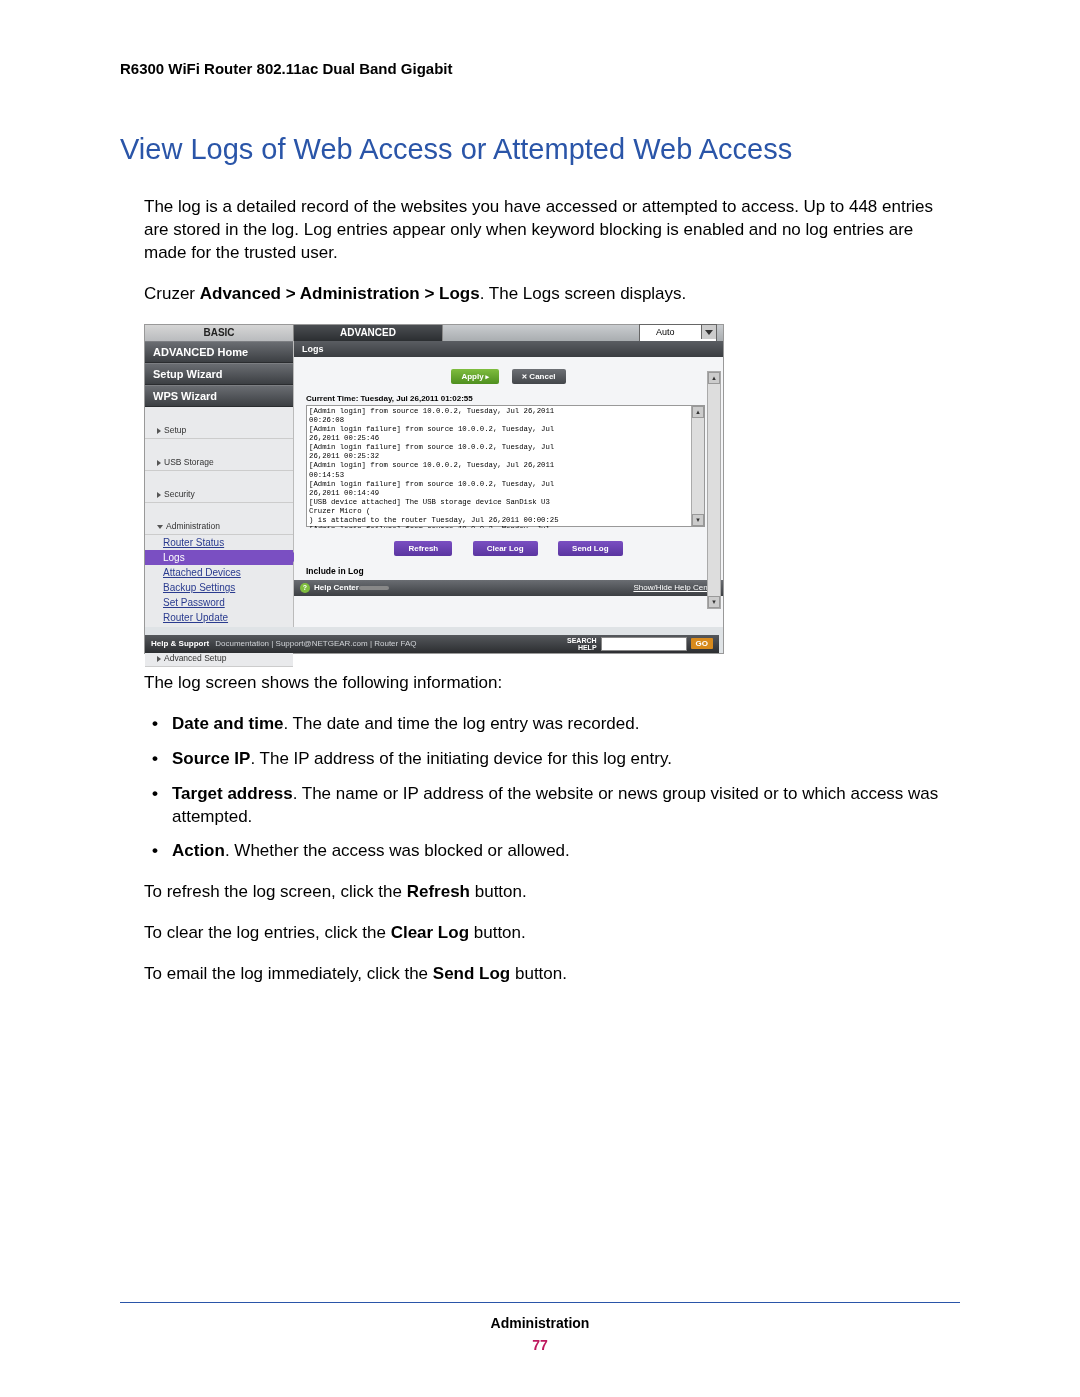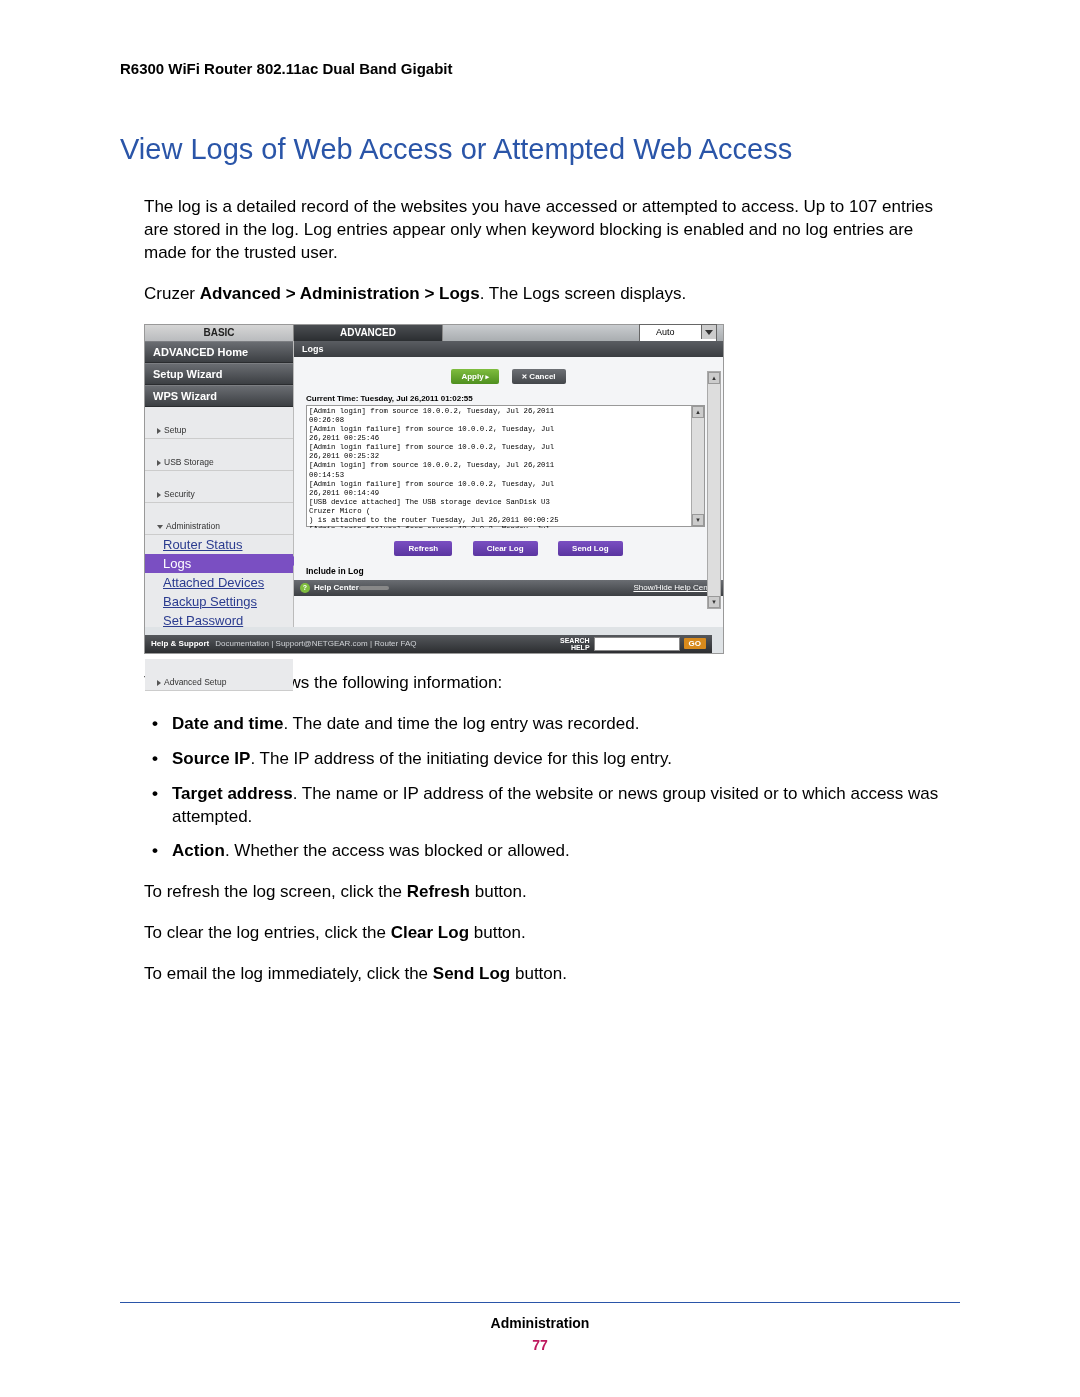--- a/index.html
+++ b/index.html
@@ -23,21 +23,21 @@
   .auto-box{width:78px;margin:3px 6px;display:flex;align-items:center}
   .auto-select{flex:1;height:16px;background:#fff;border:1px solid #666;font-size:9px;padding-left:16px;line-height:14px;position:relative}
   .auto-select::after{content:"";position:absolute;right:0;top:0;width:14px;height:14px;background:#ccc;border-left:1px solid #666}
   .auto-select::before{content:"";position:absolute;right:3px;top:5px;border-left:4px solid transparent;border-right:4px solid transparent;border-top:5px solid #333;z-index:2}
   .ss-body{display:flex;height:calc(100% - 24px - 18px)}
   .sidebar{width:148px;background:#e9eaec;border-right:1px solid #bbb;font-size:9px}
   .nav-btn{background:linear-gradient(#6a6d72,#3c3f43);color:#fff;padding:4px 8px;border-bottom:1px solid #2a2c2f;border-top:1px solid #7c7e82;font-weight:bold;font-size:11px}
   .nav-row{padding:18px 6px 3px 12px;border-bottom:1px solid #ccc;color:#333;background:#e9eaec;font-size:8.5px}
   .nav-row .tri{display:inline-block;width:0;height:0;border-top:3px solid transparent;border-bottom:3px solid transparent;border-left:4px solid #555;margin-right:3px;vertical-align:middle}
   .nav-row .tri.down{border-left:3px solid transparent;border-right:3px solid transparent;border-top:4px solid #555;border-bottom:none}
-  .sub-item{padding:2px 6px 2px 18px;color:#2a3b8f;text-decoration:underline;font-size:13px}
+  .sub-item{padding:2px 6px 2px 18px;color:#2a3b8f;text-decoration:underline;font-size:10px}
   .sub-item.active{background:#7a4fc2;color:#fff;text-decoration:none;position:relative}
   .sub-item.active::after{content:"";position:absolute;right:-6px;top:2px;border-top:5px solid transparent;border-bottom:5px solid transparent;border-left:6px solid #7a4fc2}
   .content{flex:1;background:#f4f5f7;position:relative;overflow:hidden}
   .panel-hdr{background:linear-gradient(#5a5d62,#3a3d41);color:#fff;font-size:9px;font-weight:bold;padding:3px 8px}
   .btn-row{text-align:center;padding:8px 0}
   .btn{display:inline-block;font-size:8px;color:#fff;padding:3px 10px;border-radius:2px;margin:0 4px;font-weight:bold}
   .btn.apply{background:linear-gradient(#7fbd3f,#4e8f1f)}
   .btn.cancel{background:linear-gradient(#6d7075,#43464a)}
   .btn.cancel::before{content:"✕ ";font-size:7px}
   .btn.apply::after{content:" ▸";font-size:7px}
@@ -52,41 +52,41 @@
   .outer-scroll .down{position:absolute;bottom:0;left:0;right:0}
   .btn-row2{text-align:center;padding:4px 0 8px 0}
   .pbtn{display:inline-block;font-size:8px;color:#fff;background:linear-gradient(#7a4fc2,#5a35a0);padding:3px 14px;border-radius:2px;margin:0 8px;font-weight:bold}
   .include{font-size:8.5px;font-weight:bold;padding:2px 12px 4px 12px}
   .help-bar{background:linear-gradient(#6a6d72,#3c3f43);display:flex;align-items:center;font-size:8px;color:#fff;height:16px}
   .help-bar .q{background:#7fbd3f;color:#fff;border-radius:50%;width:10px;height:10px;text-align:center;line-height:10px;font-weight:bold;margin:0 4px 0 6px;font-size:7px;flex:0 0 10px}
   .help-bar .hc{font-weight:bold}
   .help-bar .spacer{flex:1}
   .help-bar .sh{text-decoration:underline;margin-right:6px}
   .handle{width:30px;height:4px;margin:-2px auto 0 auto;background:#888;border-radius:2px}
-  .footer-bar{position:absolute;left:0;right:11px;bottom:0;height:18px;background:linear-gradient(#55585c,#2c2e31);color:#fff;font-size:8px;display:flex;align-items:center;padding:0 6px}
+  .footer-bar{position:absolute;left:0;right:4px;bottom:0;height:18px;background:linear-gradient(#55585c,#2c2e31);color:#fff;font-size:8px;display:flex;align-items:center;padding:0 6px}
   .footer-bar .hs{font-weight:bold;margin-right:6px}
   .footer-bar .links{color:#cfd2d6}
   .footer-bar .spacer{flex:1}
   .footer-bar .search-lbl{font-size:7px;font-weight:bold;line-height:1;text-align:right;margin-right:4px}
   .footer-bar input{width:80px;height:12px;border:1px solid #888;font-size:8px;padding:0 2px}
   .footer-bar .go{background:#d88a1c;color:#fff;font-size:8px;font-weight:bold;padding:1px 5px;margin-left:4px;border-radius:1px}
 
   .page-footer{position:absolute;left:120px;right:120px;bottom:44px;border-top:1px solid #2a55a8;padding-top:12px;text-align:center}
   .page-footer .sect{font-weight:bold;font-size:14px;margin-bottom:6px}
   .page-footer .num{color:#be185d;font-size:14px;font-weight:bold}
 </style>
 </head>
 <body>
 
 <div class="page">
   <div class="header-title">R6300 WiFi Router 802.11ac Dual Band Gigabit</div>
 
   <h1 class="section-heading">View Logs of Web Access or Attempted Web Access</h1>
 
-  <p class="body-text indent">The log is a detailed record of the websites you have accessed or attempted to access. Up to 107 entries are stored in the log. Log entries appear only when keyword blocking is enabled and no log entries are made for the trusted user.</p>
+  <p class="body-text indent">The log is a detailed record of the websites you have accessed or attempted to access. Up to 448 entries are stored in the log. Log entries appear only when keyword blocking is enabled and no log entries are made for the trusted user.</p>
 
   <p class="body-text indent">
     <span>Cruzer </span><span class="strong">Advanced &gt; Administration &gt; Logs</span><span>. The Logs screen displays.</span>
   </p>
 
   <div class="screenshot" style="margin-left:24px">
     <div class="tabs-row">
       <div class="tab basic">BASIC</div>
       <div class="tab advanced">ADVANCED</div>
       <div class="tab-spacer"></div>

